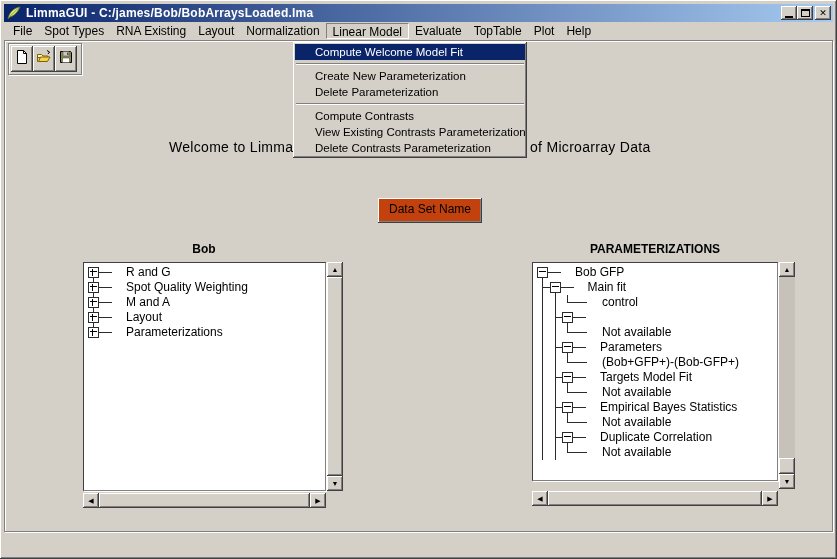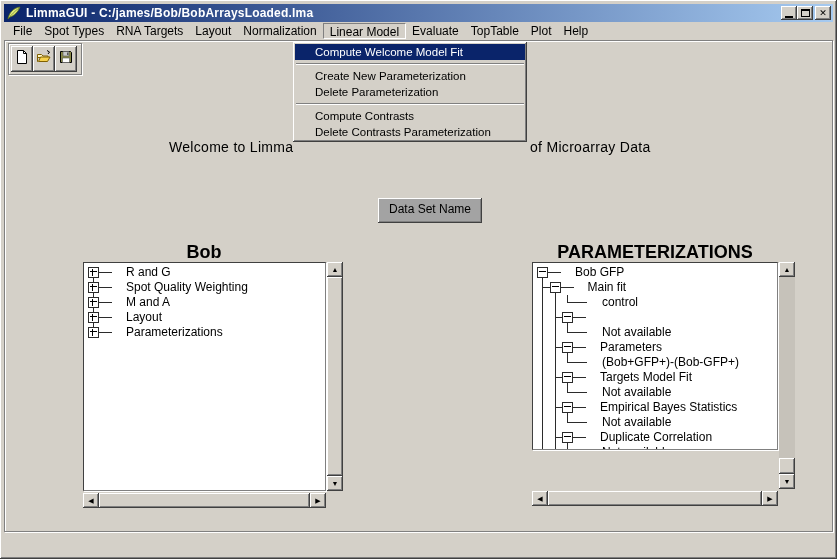--- a/index.html
+++ b/index.html
@@ -75,26 +75,26 @@
   .welcome-left{
     position:absolute;left:164px;top:98px;width:125px;height:18px;
     font-size:14px;white-space:nowrap;overflow:hidden;letter-spacing:0.3px;
   }
   .welcome-right{
     position:absolute;left:525px;top:98px;font-size:14px;white-space:nowrap;
     letter-spacing:0.3px;
   }
   .dataset-btn{
     position:absolute;left:373px;top:157px;width:104px;height:25px;
-    background:#a3a3a3;font-size:12px;text-align:center;line-height:23px;
-    box-shadow: inset -1px -1px 0 #404040, inset 1px 1px 0 #fff,
-                inset -2px -2px 0 #808080;
-  }
-  
-  .tree-title{position:absolute;font-weight:bold;font-size:18px;text-align:center;}
+    background:#c2410c;font-size:12px;text-align:center;line-height:23px;
+    box-shadow: inset -1px -1px 0 #404040, inset 1px 1px 0 #fff,
+                inset -2px -2px 0 #808080;
+  }
+  
+  .tree-title{position:absolute;font-weight:bold;font-size:12px;text-align:center;}
   .tree-box{
     position:absolute;background:#fff;overflow:hidden;
     border:1px solid;border-color:#404040 #808080 #808080 #404040;
     box-shadow: 1px 1px 0 #fff;
     padding-top:2px;
   }
   .trow{position:relative;height:15px;}
   .guide{position:absolute;width:1px;background:#2b2b2b;}
   .gf{top:0;bottom:0;}
   .gt{top:0;height:8px;}
@@ -149,21 +149,21 @@
         </div>
         <div class="wbtn close">
           <span class="glyph-close">✕</span>
         </div>
       </div>
   </div>
 
   <div class="menubar" id="menubar">
       <span class="menu-item">File</span>
       <span class="menu-item">Spot Types</span>
-      <span class="menu-item">RNA Targets</span>
+      <span class="menu-item">RNA Existing</span>
       <span class="menu-item">Layout</span>
       <span class="menu-item">Normalization</span>
       <span class="menu-item active">Linear Model</span>
       <span class="menu-item">Evaluate</span>
       <span class="menu-item">TopTable</span>
       <span class="menu-item">Plot</span>
       <span class="menu-item">Help</span>
     </div>
 
   <div class="content-frame">
@@ -239,21 +239,21 @@
     </div>
     <div class="sb-h" style="left:78px;top:452px;width:243px;">
       <div class="sb-btn">◀</div>
       <div class="sb-trough-h">
           <div class="sb-thumb h-full"></div>
         </div>
       <div class="sb-btn">▶</div>
     </div>
 
     <div class="tree-title" style="left:527px;top:201px;width:246px;">PARAMETERIZATIONS</div>
-    <div class="tree-box" style="left:527px;top:221px;width:246px;height:188px;text-align:center;" id="right-tree">
+    <div class="tree-box" style="left:527px;top:221px;width:246px;height:219px;text-align:center;" id="right-tree">
         <div class="trow">
           <div class="guide gb" style="left: 9px;"></div>
           <span class="pmbox minus" style="left: 4px;"></span>
           <div class="hline" style="left: 15px; width: 13px;"></div>
           <span class="tlabel" style="left: 42px;">Bob GFP</span>
         </div>
         <div class="trow">
           <div class="guide gf" style="left: 9px;"></div>
           <div class="guide gb" style="left: 21.5px;"></div>
           <div class="hline" style="left: 9px; width: 7.5px;"></div>
@@ -364,16 +364,17 @@
     </div>
   </div>
 
   <div class="dropdown" id="dropdown">
       <div class="dropdown-item highlighted">Compute Welcome Model Fit</div>
       <div class="menu-sep"></div>
       <div class="dropdown-item">Create New Parameterization</div>
       <div class="dropdown-item">Delete Parameterization</div>
       <div class="menu-sep"></div>
       <div class="dropdown-item">Compute Contrasts</div>
+      <div class="dropdown-item">View Existing Contrasts Parameterization</div>
       <div class="dropdown-item">Delete Contrasts Parameterization</div>
     </div>
 
 </div>
 
 </body></html>

